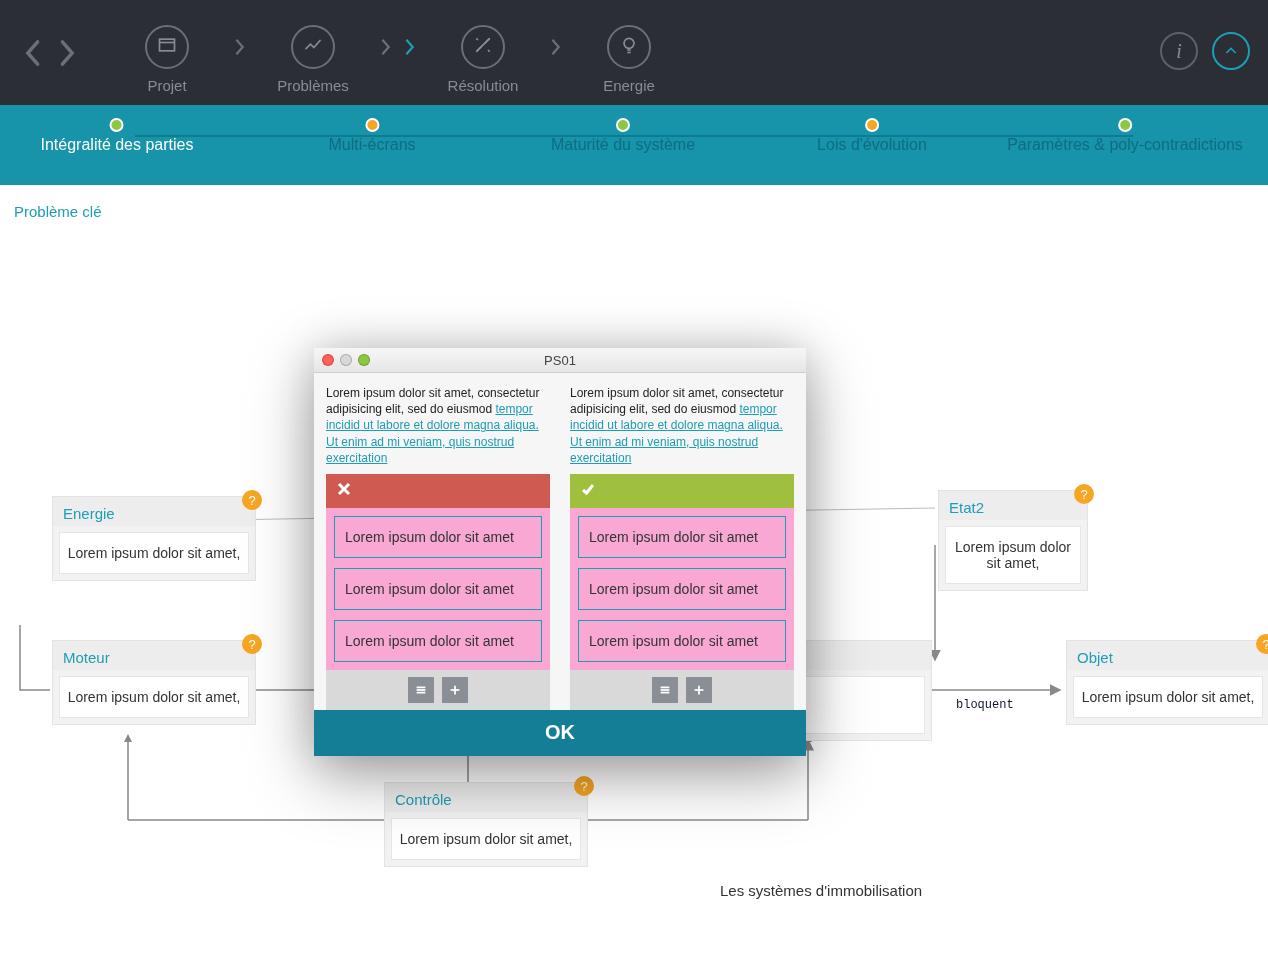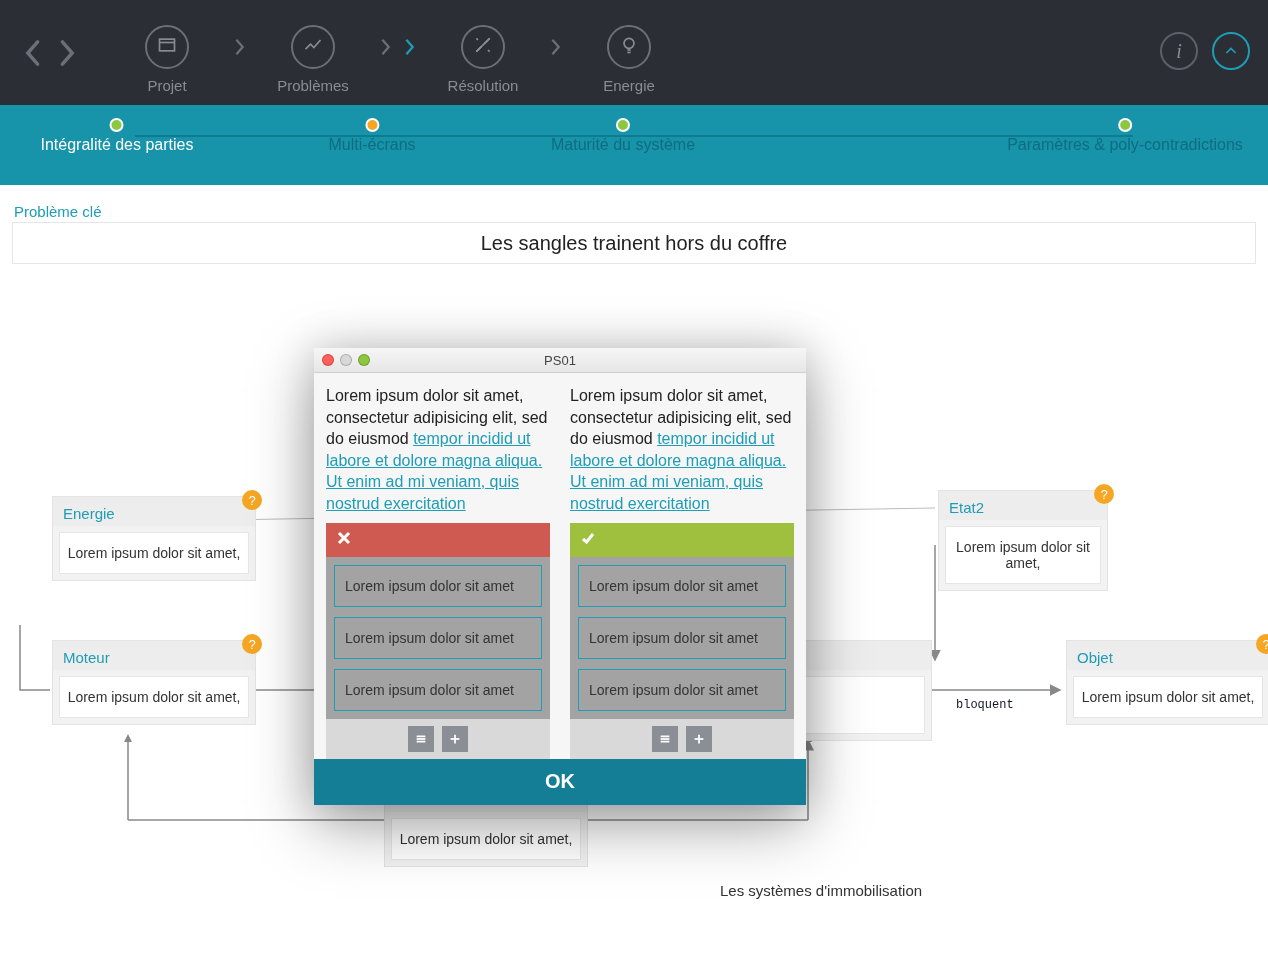--- a/index.html
+++ b/index.html
@@ -42,45 +42,45 @@
   .problem-value { background: #fff; border: 1px solid #e6e6e6; width: 100%; height: 42px; display: flex; align-items: center; justify-content: center; font-size: 20px; color: #222; }
 
   
   .canvas { position: absolute; left: 0; right: 0; top: 280px; bottom: 0; }
   .canvas svg.connectors { position: absolute; left: 0; top: 0; width: 100%; height: 100%; }
 
   .node { position: absolute; width: 204px; background: #f2f2f2; border: 1px solid #e3e3e3; }
   .node-title { color: #1d9db6; font-size: 15px; padding: 8px 10px 4px 10px; background: #ededed; }
   .node-body { background: #fff; border: 1px solid #e6e6e6; margin: 6px; padding: 12px 6px; text-align: center; font-size: 14px; color: #333; }
   .node-help { position: absolute; top: -7px; right: -7px; width: 20px; height: 20px; border-radius: 50%; background: #f5a623; color: #fff; font-size: 13px; display: flex; align-items: center; justify-content: center; }
-  .node.sm { width: 170px; }
+  .node.sm { width: 150px; }
 
   .edge-label { position: absolute; font-size: 12px; color: #0f172a; font-family: Liberation Mono, monospace; }
 
   .footer-label { position: absolute; font-size: 15px; color: #333; }
 
   
   .modal { position: absolute; left: 314px; top: 348px; width: 492px; box-shadow: 0 20px 60px rgba(0,0,0,0.35), 0 0 40px rgba(0,0,0,0.15); background: #f6f6f6; }
   .modal-titlebar { height: 25px; background: linear-gradient(#f6f6f6,#e6e6e6); border-bottom: 1px solid #cfcfcf; display: flex; align-items: center; padding: 0 8px; position: relative; }
   .tl-dots { display: flex; gap: 6px; }
   .tl-dot { width: 12px; height: 12px; border-radius: 50%; border: 1px solid rgba(0,0,0,0.2); }
   .tl-dot.red { background: #ff5f57; }
   .tl-dot.gray { background: #d8d8d8; }
   .tl-dot.green { background: #8dc63f; }
   .modal-title { position: absolute; left: 50%; transform: translateX(-50%); font-size: 13px; color: #444; }
 
   .modal-body { display: flex; gap: 20px; padding: 12px 12px 0 12px; }
   .col { flex: 1; display: flex; flex-direction: column; }
-  .col-text { font-size: 16px; color: #222; line-height: 1.35; }
+  .col-text { font-size: 12px; color: #222; line-height: 1.35; }
   .col-text a { color: #1d9db6; text-decoration: underline; }
   .strip { height: 34px; margin-top: 8px; display: flex; align-items: center; padding-left: 10px; }
   .strip.red { background: #cf5a52; }
   .strip.green { background: #9fbf3e; }
   .strip svg { width: 16px; height: 16px; }
-  .item-list { padding: 8px 8px 8px 8px; background: #a3a3a3; display: flex; flex-direction: column; gap: 10px; justify-content: space-between; }
+  .item-list { padding: 8px 8px 8px 8px; background: #f9a8d4; display: flex; flex-direction: column; gap: 10px; justify-content: space-between; }
   .item { border: 1px solid #1d9db6; padding: 12px 10px; font-size: 14px; color: #333; }
   .col-footer { background: #d9d9d9; height: 40px; display: flex; align-items: center; justify-content: center; gap: 8px; }
   .sq-btn { width: 26px; height: 26px; background: #8a8f95; color: #fff; display: flex; align-items: center; justify-content: center; cursor: pointer; }
   .sq-btn svg { width: 14px; height: 14px; }
 
   .ok-bar { background: #137e96; color: #fff; text-align: center; height: 46px; display: flex; align-items: center; justify-content: center; font-size: 20px; font-weight: 600; cursor: pointer; }
 
 </style>
 </head>
 <body>
@@ -180,30 +180,33 @@
       <div class="sub-label active">Intégralité des parties</div>
     </div>
     <div class="sub-item" style="left:372px">
       <div class="sub-dot orange"></div>
       <div class="sub-label">Multi-écrans</div>
     </div>
     <div class="sub-item" style="left:623px">
       <div class="sub-dot green"></div>
       <div class="sub-label">Maturité du système</div>
     </div>
+    <div class="sub-item" style="left:872px">
+      <div class="sub-dot orange"></div>
+      <div class="sub-label">Lois d'évolution</div>
+    </div>
     <div class="sub-item" style="left:1125px">
       <div class="sub-dot green"></div>
       <div class="sub-label">Paramètres &amp; poly-contradictions</div>
     </div>
   </div>
 </div>
 
 <div class="problem-box">
   <div class="problem-title">Problème clé</div>
-  <div class="problem-value">Les sangles trainent hors du coffre</div>
 </div>
 
 <div class="canvas">
   <svg class="connectors">
     <defs>
       <marker id="arrow" markerWidth="8" markerHeight="8" refX="7" refY="4" orient="auto">
         <path d="M0,0 L8,4 L0,8 Z" fill="#888"></path>
       </marker>
     </defs>
 

